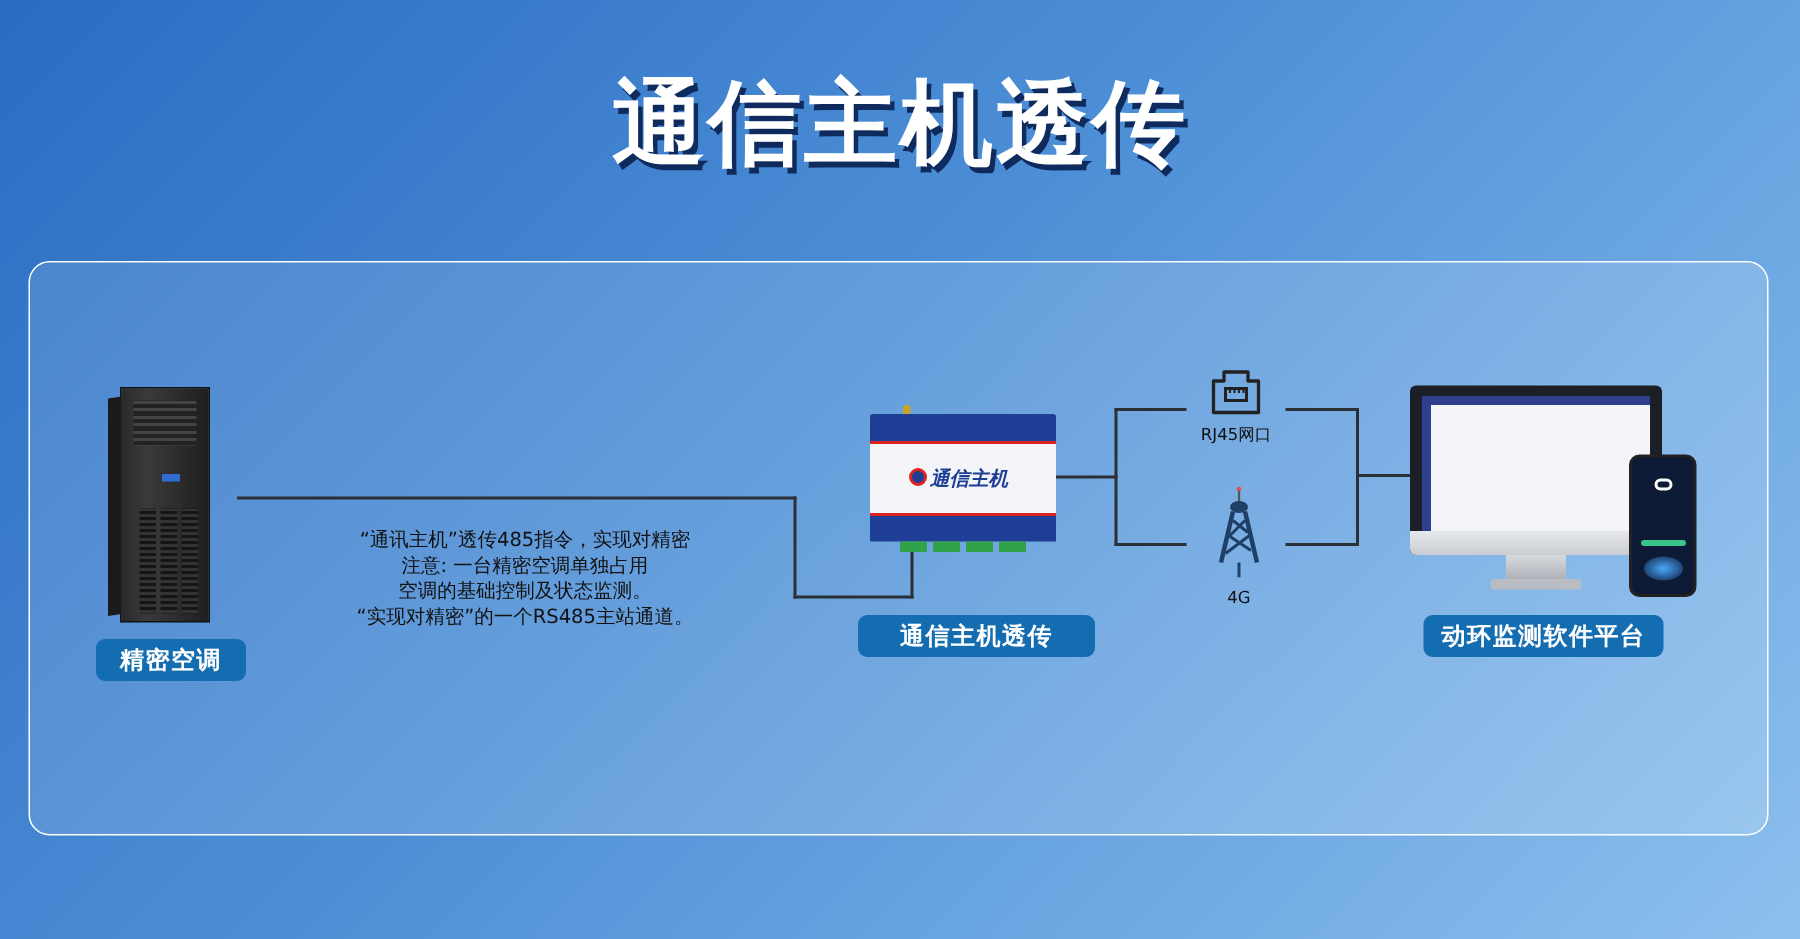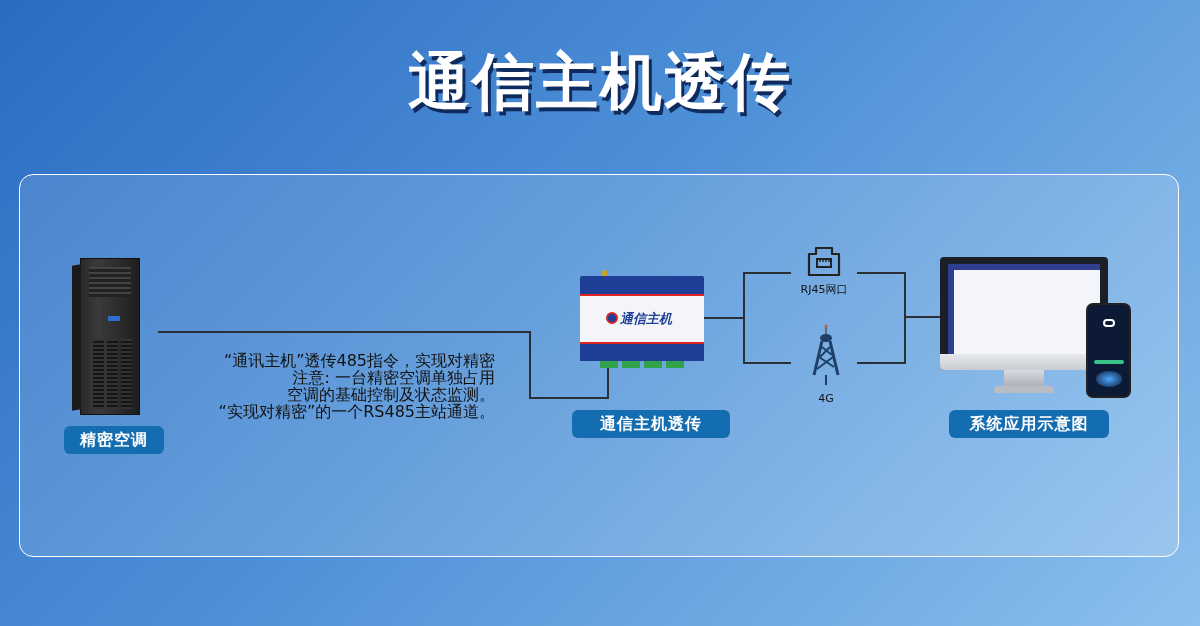--- a/index.html
+++ b/index.html
@@ -19,22 +19,22 @@
       background: linear-gradient(135deg, rgba(255,255,255,0.12), rgba(255,255,255,0.16));
       box-sizing: border-box;
     }
     .label-btn {
       position: absolute; height: 28px; background: #146db0; border-radius: 6px;
       color: #fff; font-size: 16px; font-weight: bold; text-align: center; line-height: 28px;
       letter-spacing: 1px;
     }
     .line { position: absolute; background: #2b2f36; }
     .note {
-      position: absolute; left: 205px; top: 352px; width: 290px; text-align: right;
-      font-size: 16px; line-height: 17px; color: #111;
+      position: absolute; left: 205px; top: 352px; width: 290px; text-align: center;
+      font-size: 13px; line-height: 17px; color: #111;
     }
     .net-label { position: absolute; font-size: 11px; color: #111; text-align: center; }
     
     .cabinet {
       position: absolute; left: 80px; top: 258px; width: 58px; height: 155px;
       background: linear-gradient(90deg, #2a2a2a 0%, #3a3a3a 30%, #1e1e1e 100%);
       border: 1px solid #111;
     }
     .cab-side { position: absolute; left: -9px; top: 6px; width: 9px; height: 145px; background: #1a1a1a; transform: skewY(-8deg); }
     .cab-top-grill { position: absolute; left: 8px; top: 8px; width: 42px; height: 30px;
@@ -141,13 +141,13 @@
   </div>
 </div>
 <div class="chin"></div>
 <div class="stand"></div>
 <div class="base"></div>
 <div class="phone">
   <div class="phone-logo"></div>
   <div class="phone-btn"></div>
   <div class="phone-glow"></div>
 </div>
-<div class="label-btn" style="left:949px; top:410px; width:160px;">系统应用示意图</div>
+<div class="label-btn" style="left:949px; top:410px; width:160px;">动环监测软件平台</div>
 
 </body></html>

